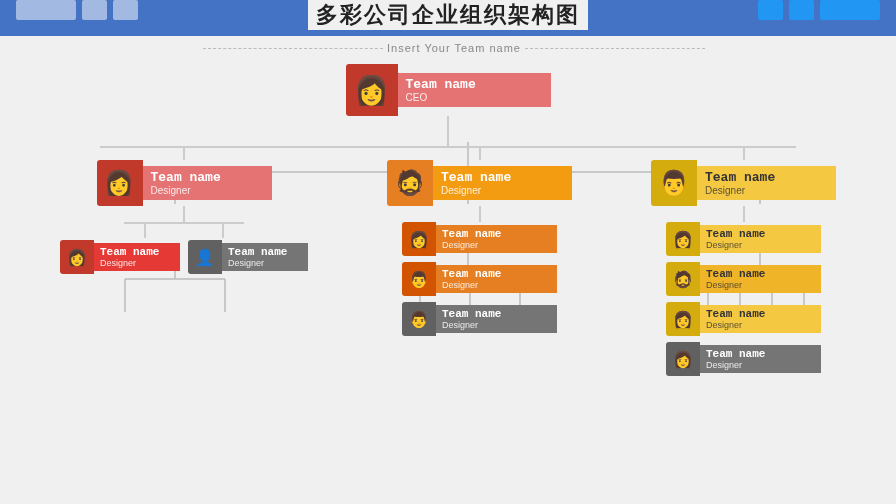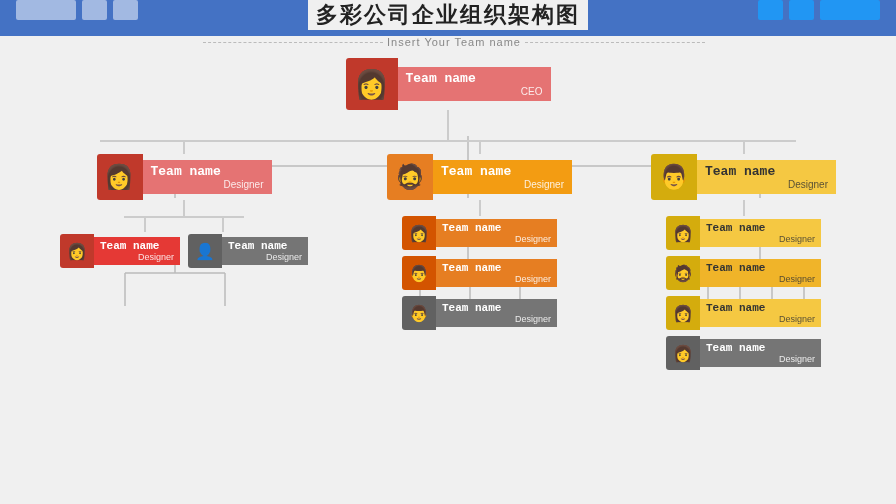--- a/index.html
+++ b/index.html
@@ -50,21 +50,21 @@
       gap: 6px;
       position: absolute;
       right: 16px;
     }
 
     
     .subtitle {
       text-align: left;
       font-size: 11px;
       color: #888;
-      margin-top: 0;
+      margin-top: 6px;
       letter-spacing: 1px;
       padding-left: 12px;
     }
     .subtitle-line {
       width: 100%;
       display: flex;
       align-items: center;
       justify-content: center;
       gap: 4px;
     }
@@ -110,21 +110,20 @@
     }
     .card-name {
       font-size: 13px;
       font-weight: bold;
       color: #fff;
       font-family: Liberation Mono, monospace;
     }
     .card-role {
       font-size: 10px;
       color: rgba(255,255,255,0.85);
-      text-align: right;
     }
 
     
     .card-sm {
       display: flex;
       align-items: center;
       border-radius: 3px;
       overflow: hidden;
     }
     .card-sm .card-avatar {

